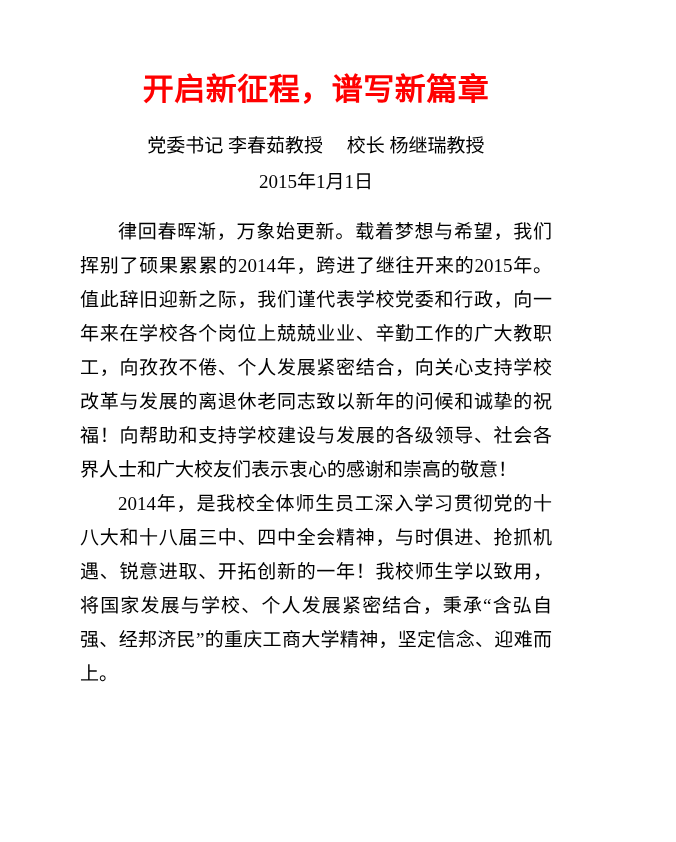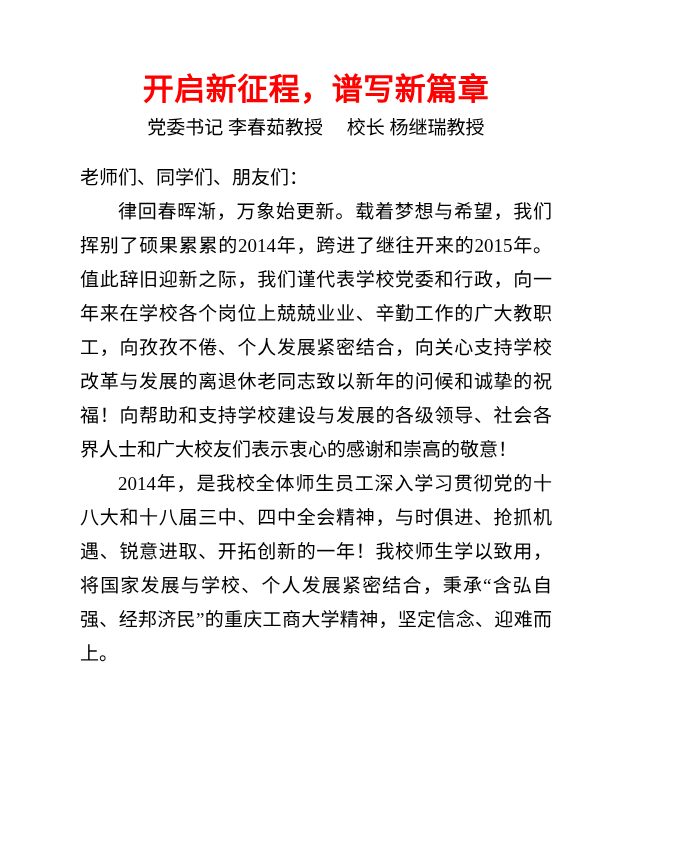--- a/index.html
+++ b/index.html
@@ -36,21 +36,21 @@
     margin: 14px 0 0 0;
     font-family: "Liberation Serif", serif;
     font-weight: 400;
     font-size: 24px;
     line-height: 30px;
     text-align: center;
     color: var(--accent, #FF0000);
     white-space: nowrap;
   }
   .doc-byline {
-    margin-top: 4px;
+    margin-top: 22px;
     font-family: "Liberation Serif", serif;
     font-size: 19px;
     line-height: 27px;
     text-align: center;
     color: var(--ink, #000000);
     white-space: pre;
   }
   .doc-date {
     margin-top: 9px;
     font-family: "Liberation Serif", serif;
@@ -81,20 +81,20 @@
 </head>
 <body>
 
 <div class="page">
 
   <h1 class="doc-title">开启新征程，谱写新篇章</h1>
 
 
   <div class="doc-byline">党委书记 李春茹教授　 校长 杨继瑞教授</div>
 
+  <div class="doc-date">2015年1月1日</div>
 
   <div class="doc-body">
-    <p class="salutation">老师们、同学们、朋友们：</p>
     <p class="para">律回春晖渐，万象始更新。载着梦想与希望，我们挥别了硕果累累的2014年，跨进了继往开来的2015年。值此辞旧迎新之际，我们谨代表学校党委和行政，向一年来在学校各个岗位上兢兢业业、辛勤工作的广大教职工，向孜孜不倦、个人发展紧密结合，向关心支持学校改革与发展的离退休老同志致以新年的问候和诚挚的祝福！向帮助和支持学校建设与发展的各级领导、社会各界人士和广大校友们表示衷心的感谢和崇高的敬意！</p>
     <p class="para">2014年，是我校全体师生员工深入学习贯彻党的十八大和十八届三中、四中全会精神，与时俱进、抢抓机遇、锐意进取、开拓创新的一年！我校师生学以致用，将国家发展与学校、个人发展紧密结合，秉承“含弘自强、经邦济民”的重庆工商大学精神，坚定信念、迎难而上。</p>
   </div>
 
 </div>
 
 </body></html>

